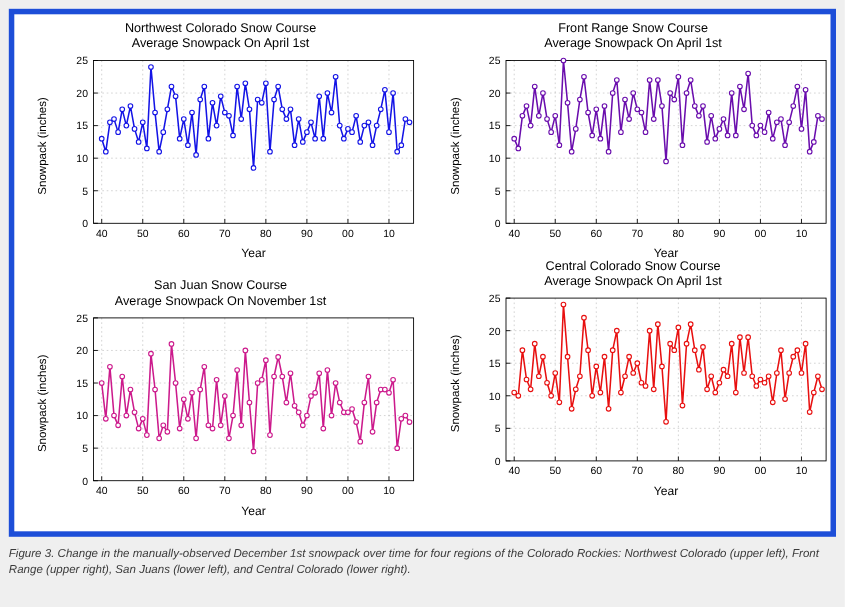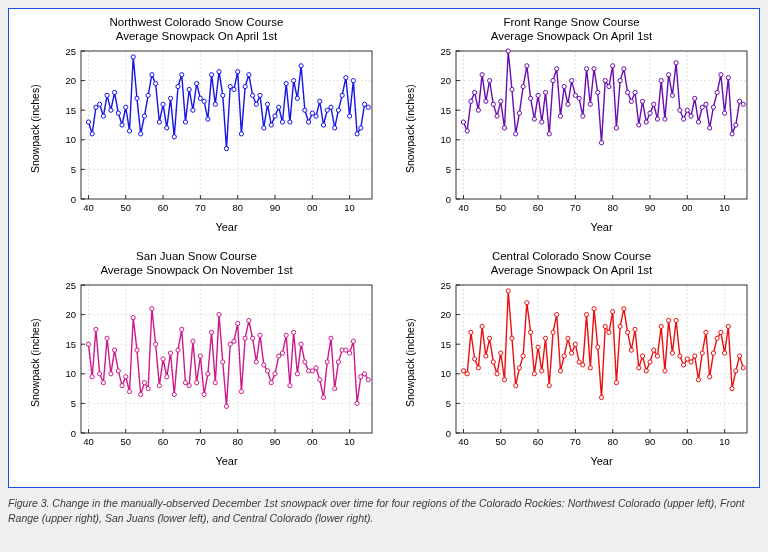--- a/index.html
+++ b/index.html
@@ -7,37 +7,37 @@
     width: 768px; height: 552px;
     background: #efefef;
     font-family: "Liberation Sans", sans-serif;
     overflow: hidden;
   }
   #figure-panel {
     position: absolute;
     left: 8px; top: 8px;
     width: 752px; height: 480px;
     background: #ffffff;
-    border: 1px solid #1d4ed8;
+    border: 5px solid #1d4ed8;
     box-sizing: border-box;
   }
   .charts-grid {
     position: absolute;
     left: 0; top: 0;
     width: 750px; height: 478px;
   }
   .chart-cell {
     position: absolute;
     width: 375px;
     height: 232px;
   }
   #cell-0 { left: 0px;   top: 2px; }
   #cell-1 { left: 375px; top: 2px; }
   #cell-2 { left: 0px;   top: 236px; }
-  #cell-3 { left: 375px; top: 236px; }
+  #cell-3 { left: 375px; top: 218px; }
 
   .chart-title {
     position: absolute;
     left: 0; top: 4px;
     width: 375px;
     text-align: center;
     font-size: 11.5px;
     color: #000;
     line-height: 14px;
     white-space: pre-line;

